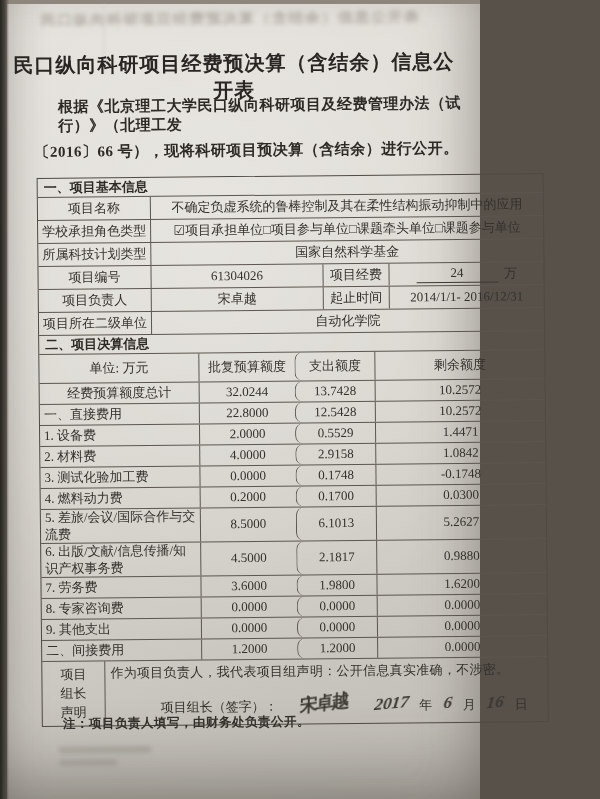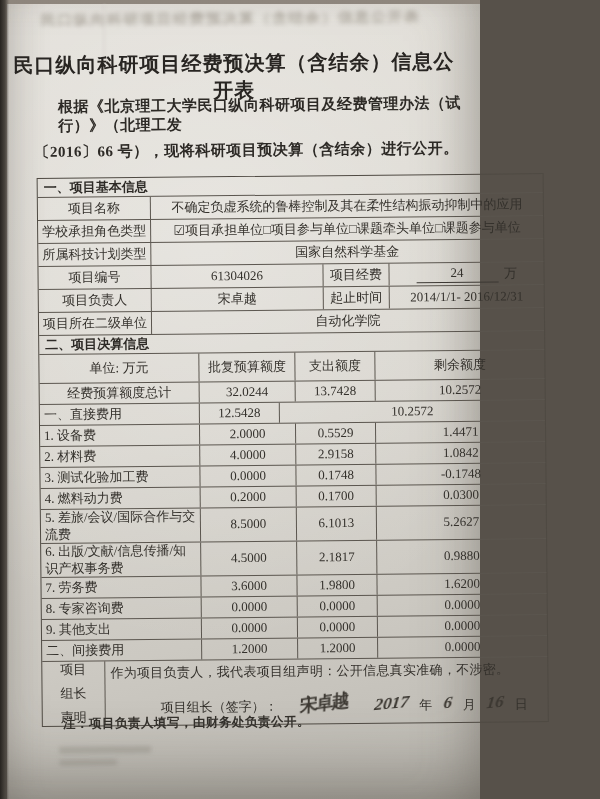--- a/index.html
+++ b/index.html
@@ -56,27 +56,27 @@
   .c-lbl{width:112px;flex:none;}
   .c-val{flex:1;}
   .c-mid{width:172px;flex:none;}
   .c-sm{width:66px;flex:none;}
   .role-opt{white-space:nowrap;}
   .u-line{display:inline-block;min-width:74px;text-align:center;
     border-bottom:1px solid #3c3833;margin-right:6px;padding:0 4px;}
   .bhead{height:28px;}
   .b1{width:159px;flex:none;}
   .b2{width:96px;flex:none;}
-  .b3{width:80px;flex:none;}
+  .b3{width:80px;flex:none;border-radius:8px;}
   .b4{flex:1;}
   .brow{height:20px;}
   .brow.tall{height:33px;}
   .b-lbl-left{justify-content:flex-start;text-align:left;padding-left:4px;padding-right:3px;}
   .stm{height:64px;}
-  .stm-left{width:62px;flex:none;flex-direction:column;justify-content:space-between;gap:3px;line-height:1.25;}
+  .stm-left{width:62px;flex:none;flex-direction:column;justify-content:center;gap:3px;line-height:1.25;}
   .stm-right{flex:1;flex-direction:column;align-items:stretch;justify-content:space-between;
     padding:4px 8px 9px 5px;text-align:left;}
   .decl{font-size:13px;letter-spacing:.3px;}
   .signline{display:flex;align-items:flex-end;}
   .signlabel{margin-left:50px;}
   .signature{display:inline-block;margin-left:22px;font-size:18px;font-weight:bold;
     color:#3e3a34;letter-spacing:-2px;transform:rotate(-7deg) skewX(-9deg);
     filter:blur(.4px);}
   .dategrp{margin-left:auto;display:flex;align-items:flex-end;gap:11px;padding-right:12px;}
   .hand{display:inline-block;font-size:17px;font-weight:bold;font-style:italic;
@@ -158,20 +158,21 @@
 
         <div>
             <div class="r brow">
               <div class="cell b1">经费预算额度总计</div>
               <div class="cell b2">32.0244</div>
               <div class="cell b3">13.7428</div>
               <div class="cell b4">10.2572</div>
             </div>
             <div class="r brow">
               <div class="cell b1 b-lbl-left">一、直接费用</div>
+              <div class="cell b2">22.8000</div>
               <div class="cell b3">12.5428</div>
               <div class="cell b4">10.2572</div>
             </div>
             <div class="r brow">
               <div class="cell b1 b-lbl-left">1. 设备费</div>
               <div class="cell b2">2.0000</div>
               <div class="cell b3">0.5529</div>
               <div class="cell b4">1.4471</div>
             </div>
             <div class="r brow">

